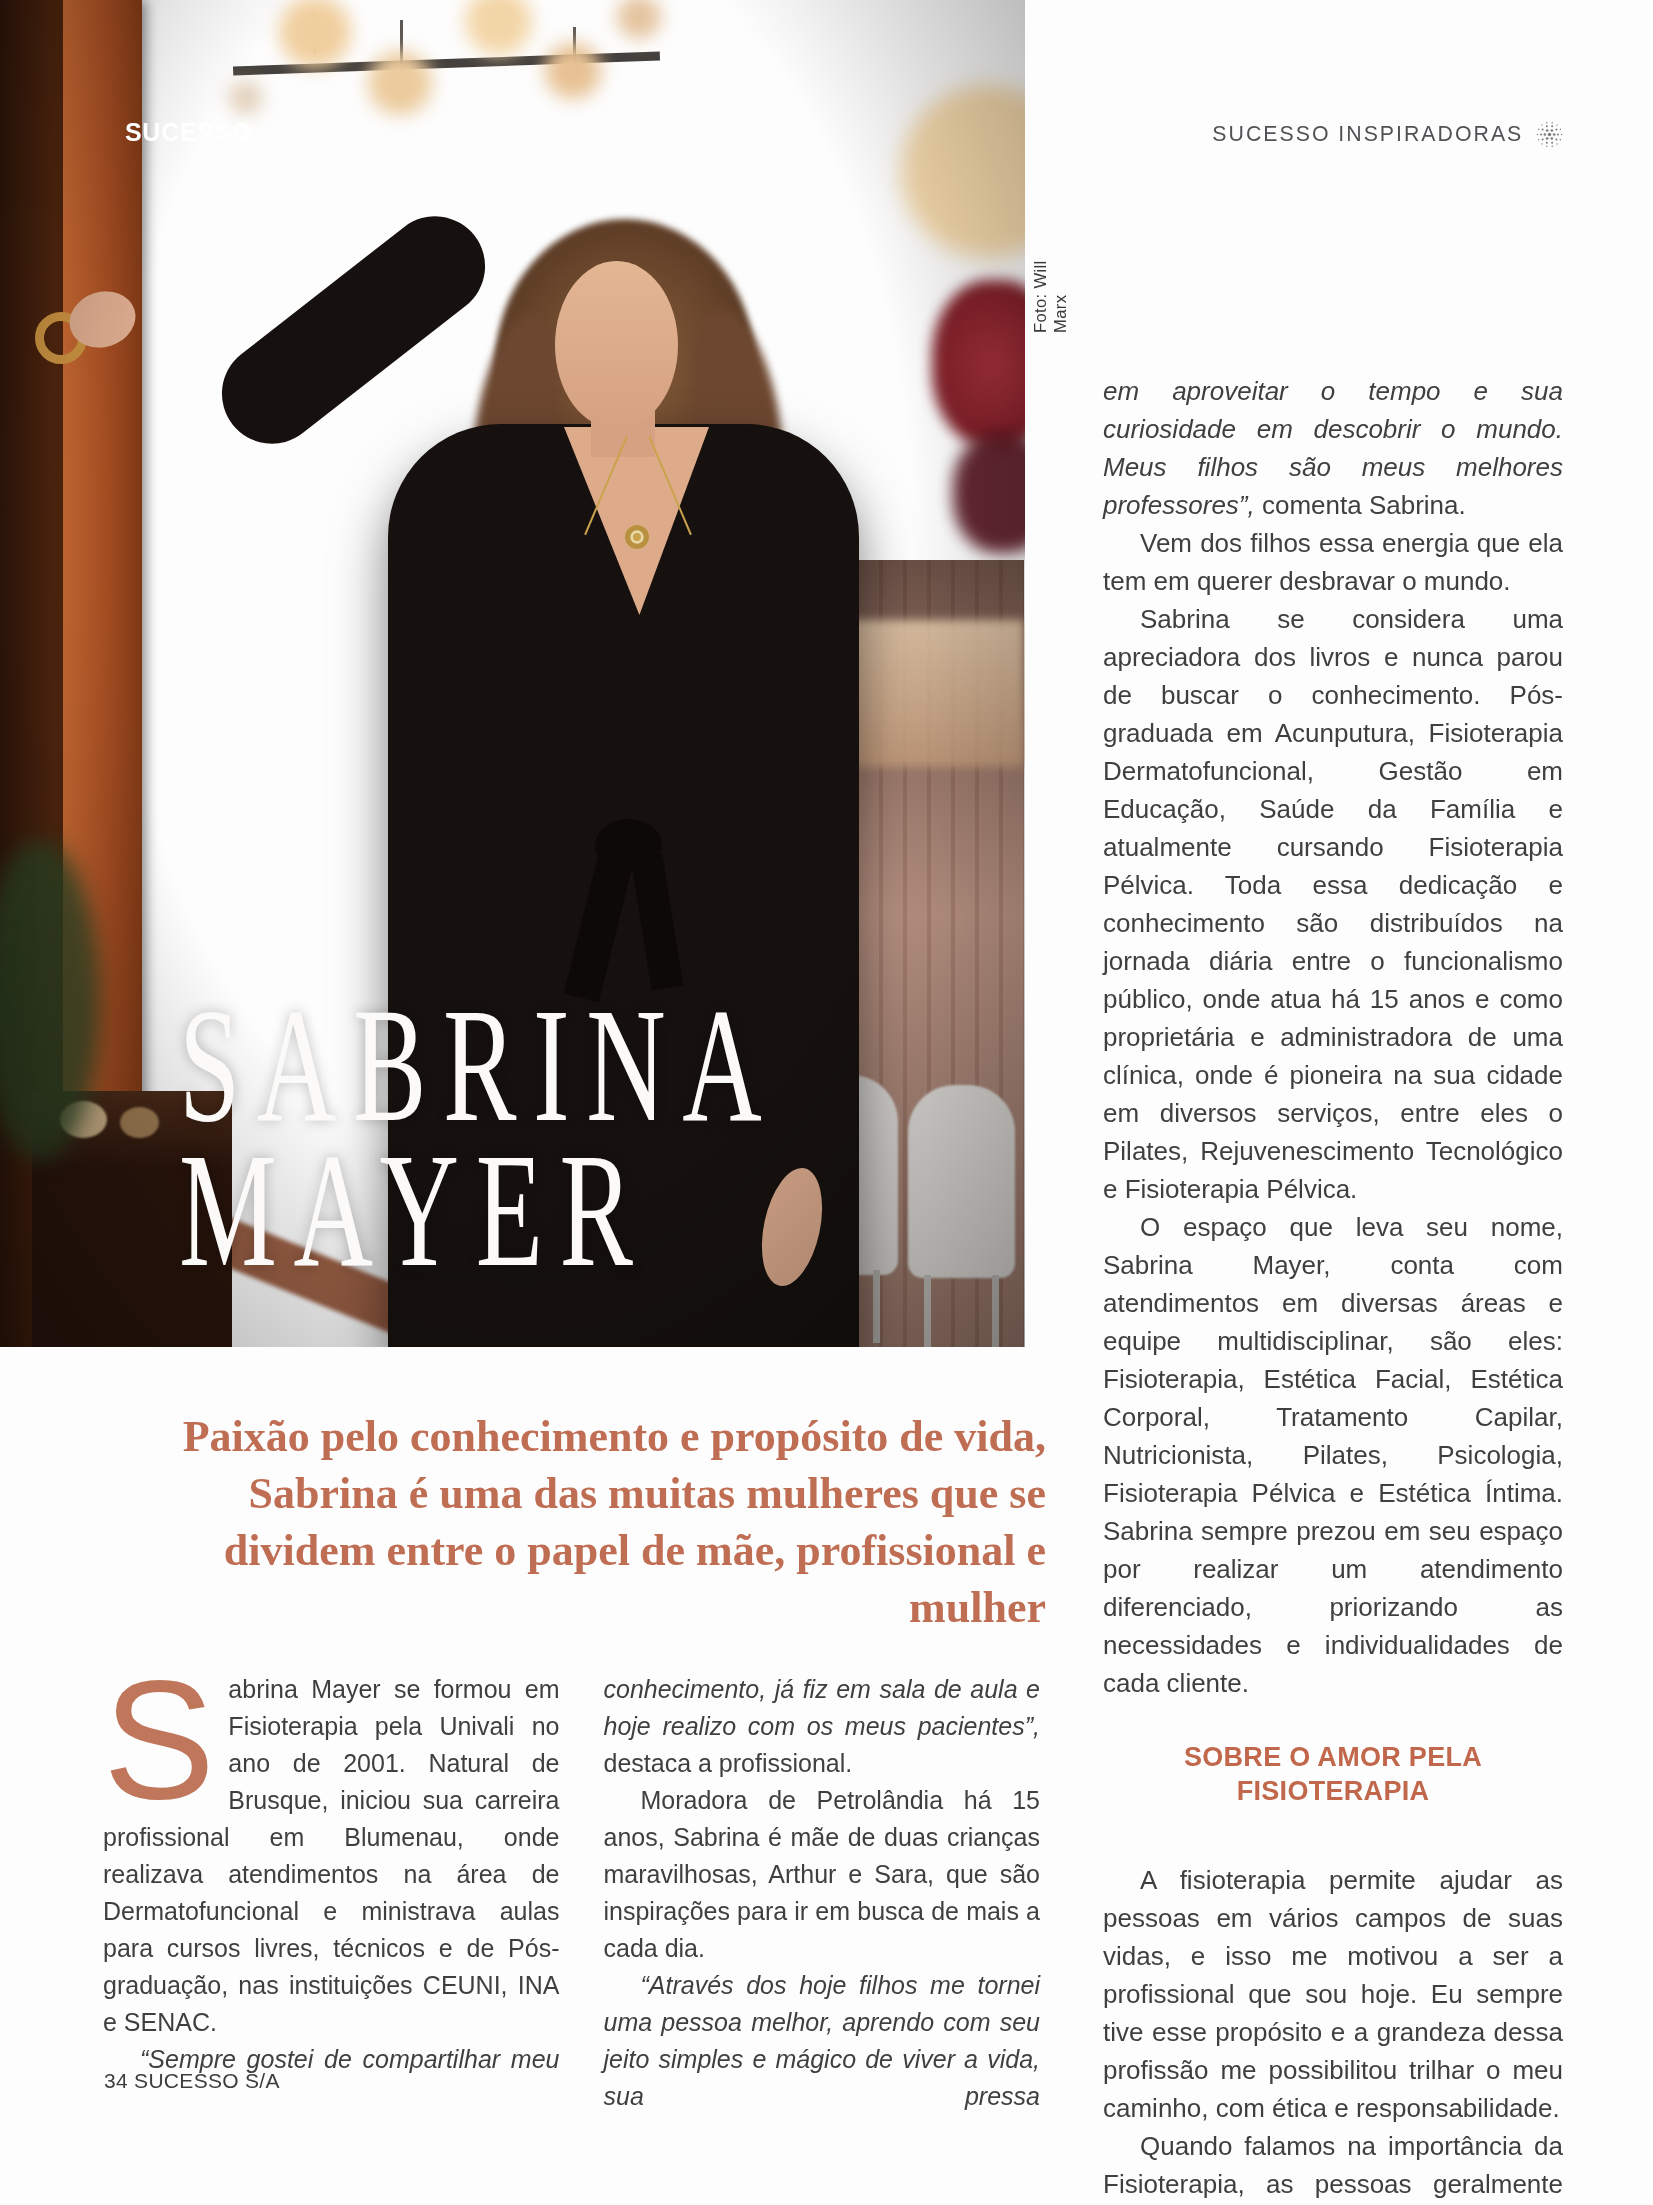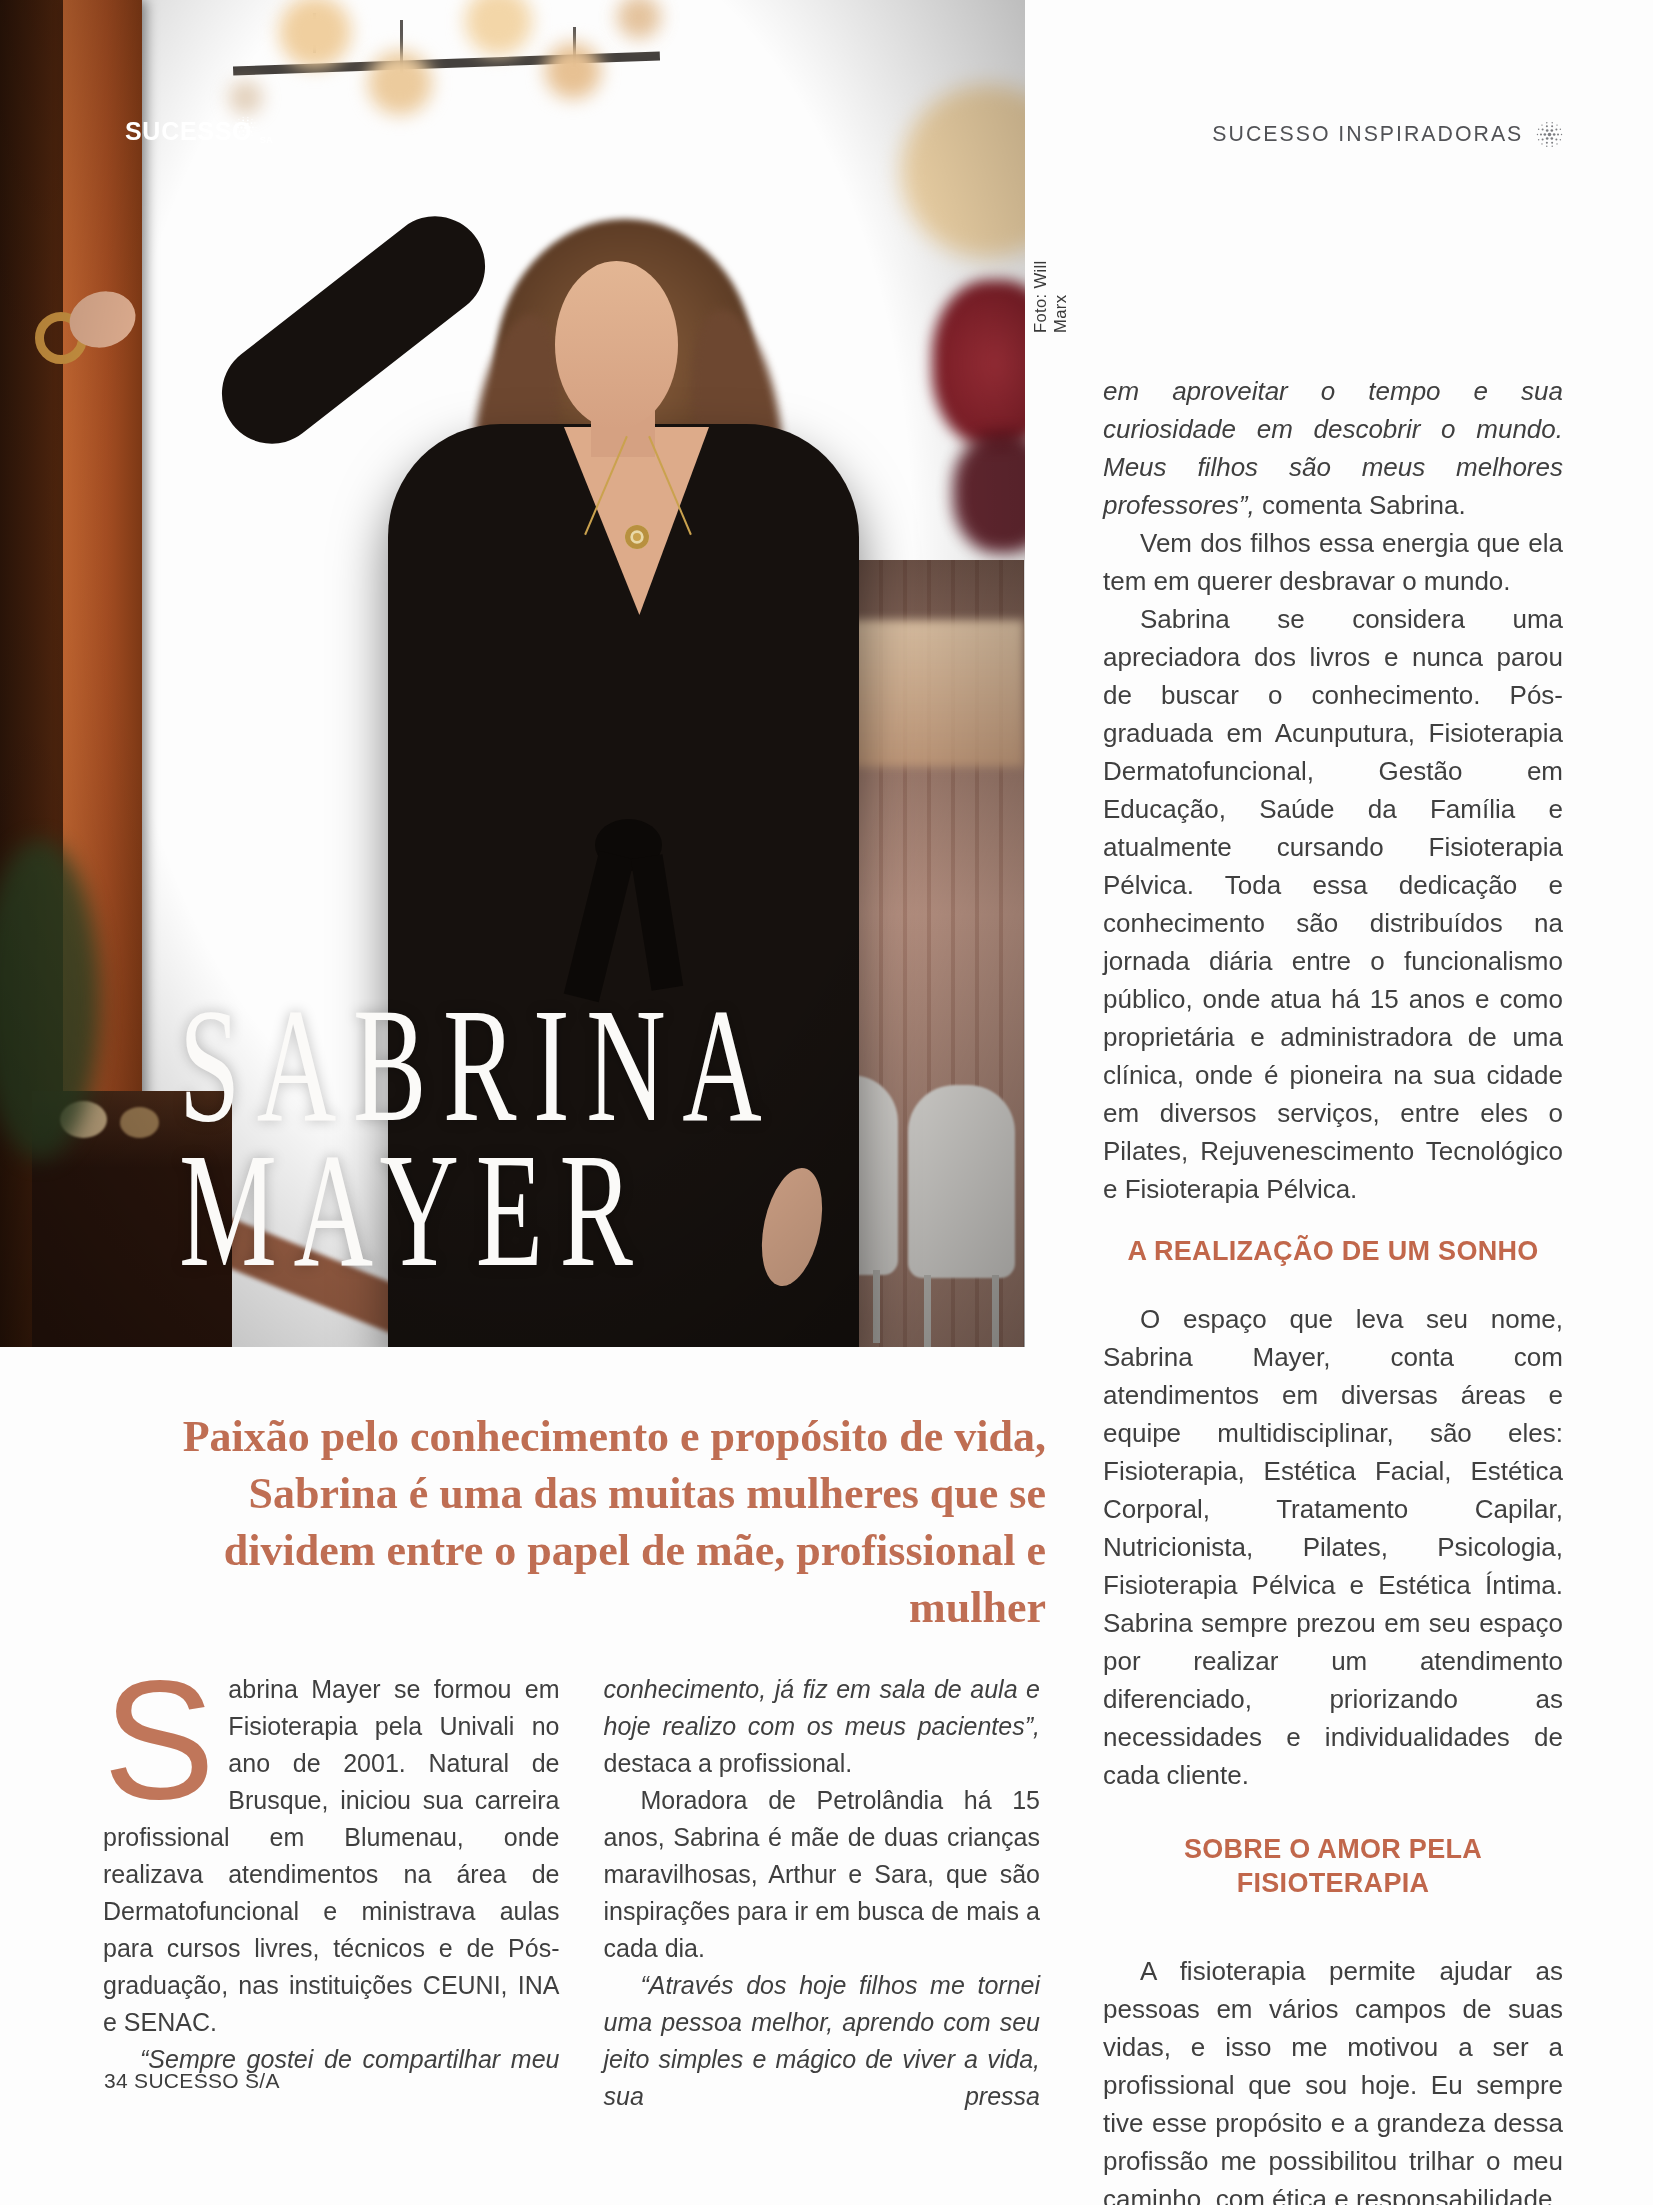--- a/index.html
+++ b/index.html
@@ -71,21 +71,21 @@
   .bracelet{left:35px;top:312px;width:52px;height:52px;border-radius:50%;border:9.3px solid #c89140;
             box-sizing:border-box;}
   .knot{left:595px;top:819px;width:67px;height:52px;border-radius:50%;background:#0c0907;}
   .tie1{left:581px;top:853px;width:36px;height:147px;background:#0c0907;transform:rotate(14deg);}
   .tie2{left:641px;top:856px;width:32px;height:133px;background:#0c0907;transform:rotate(-9deg);}
   .handR{left:764px;top:1167px;width:56px;height:120px;border-radius:50%;background:#d9a98c;
          transform:rotate(12deg);}
   .vignette{left:0;top:0;width:1025px;height:1347px;
             background:radial-gradient(ellipse at 50% 40%,rgba(0,0,0,0) 55%,rgba(0,0,0,.38));}
   
-  .logo{position:absolute;left:125px;top:119px;display:flex;align-items:flex-start;color:#fff;z-index:5;}
+  .logo{position:absolute;left:125px;top:119px;display:flex;align-items:center;color:#fff;z-index:5;}
   .logo-text{font-size:25px;font-weight:bold;letter-spacing:0.7px;line-height:1;}
   .logo-globe{width:27px;height:27px;margin-left:-20px;margin-top:-5.3px;color:#fff;}
   .logo-suffix{font-size:9.3px;font-weight:bold;margin-top:16px;margin-left:0.7px;}
   
   .title{position:absolute;z-index:6;color:#fbfaf8;font-family:"Liberation Serif","DejaVu Serif",serif;
          font-weight:400;font-size:153px;line-height:1;letter-spacing:23px;
          transform:scale(.72,1.06);transform-origin:left top;text-shadow:0 0 14.7px rgba(0,0,0,.25);}
   .title.l1{left:179px;top:984px;}
   .title.l2{left:179px;top:1129px;}
   
@@ -268,21 +268,20 @@
       <p><em>conhecimento, já fiz em sala de aula e hoje realizo com os meus pacientes”,</em><span> destaca a profissional.</span></p>
       <p class="indent">Moradora de Petrolândia há 15 anos, Sabrina é mãe de duas crianças maravilhosas, Arthur e Sara, que são inspirações para ir em busca de mais a cada dia.</p>
       <p class="indent runs-on"><em>“Através dos hoje filhos me tornei uma pessoa melhor, aprendo com seu jeito simples e mágico  de viver a vida, sua pressa</em></p>
     </div>
   </section>
 
   <aside class="article">
     <p class="cont"><em>em aproveitar o tempo e sua curiosidade em descobrir o mundo.  Meus filhos são meus melhores professores”,</em><span> comenta Sabrina.</span></p>
     <p>Vem dos filhos essa energia que ela tem em querer desbravar o mundo.</p>
     <p>Sabrina se considera uma apreciadora dos livros e nunca parou de buscar o conhecimento. Pós-graduada em Acunputura, Fisioterapia Dermatofuncional, Gestão em Educação, Saúde da Família e atualmente cursando Fisioterapia Pélvica. Toda essa dedicação e conhecimento são distribuídos na jornada diária entre o funcionalismo público, onde atua há 15 anos e como proprietária e administradora de uma clínica, onde é pioneira na sua cidade em diversos serviços, entre eles o Pilates, Rejuvenescimento Tecnológico e Fisioterapia Pélvica.</p>
-    <h2>A REALIZAÇÃO DE UM SONHO</h2>
     <p>O espaço que leva seu nome, Sabrina Mayer, conta com atendimentos em diversas áreas e equipe multidisciplinar, são eles: Fisioterapia, Estética Facial, Estética Corporal, Tratamento Capilar, Nutricionista, Pilates, Psicologia, Fisioterapia Pélvica e Estética Íntima. Sabrina sempre prezou em seu espaço por realizar um atendimento diferenciado, priorizando as necessidades e individualidades de cada cliente.</p>
     <h2 class="narrow">SOBRE O AMOR PELA FISIOTERAPIA</h2>
     <p>A fisioterapia permite ajudar as pessoas em vários campos de suas vidas, e isso me motivou a ser a profissional que sou hoje. Eu sempre tive esse propósito e a grandeza dessa profissão me possibilitou trilhar o meu caminho, com ética e responsabilidade.</p>
     <p>Quando falamos na importância da Fisioterapia, as pessoas geralmente associam as reabilitações ortopédicas, neurológicas e pulmonares. No entanto, essa profissão possui um leque muito mais abrangente de áreas de tratamento.</p>
 
   </aside>
 
   <footer class="footer">34 SUCESSO S/A</footer>
 
 </div>

